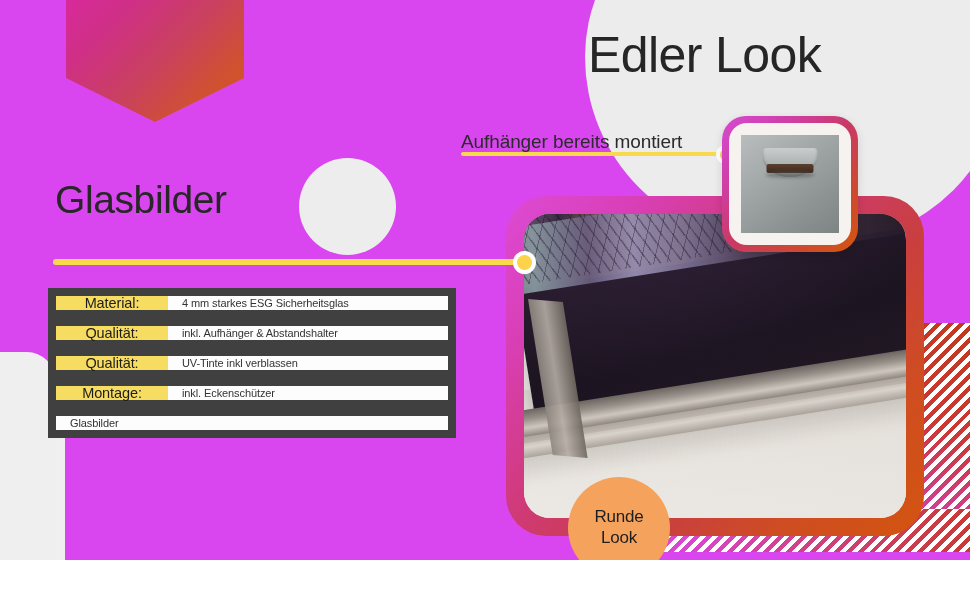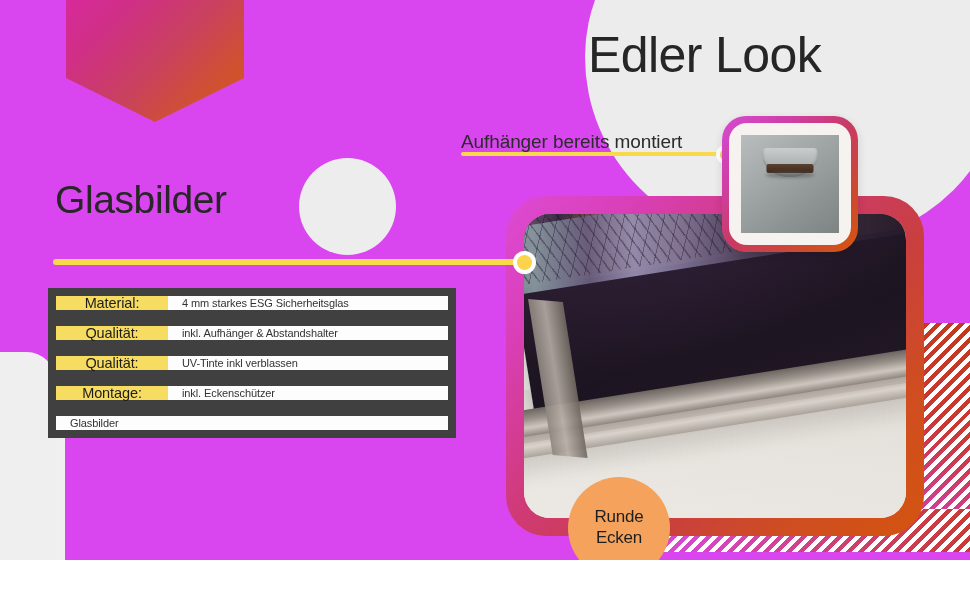--- a/index.html
+++ b/index.html
@@ -482,16 +482,16 @@
       <div class="spec-key">Montage:</div>
       <div class="spec-val">inkl. Eckenschützer</div>
     </div>
     <div class="spec-row">
       <div class="spec-val">Glasbilder</div>
     </div>
   </div>
 
   <div class="badge-runde">
     <span>Runde</span>
-    <span>Ecken</span>
+    <span>Look</span>
   </div>
 
 </div>
 
 </body></html>

